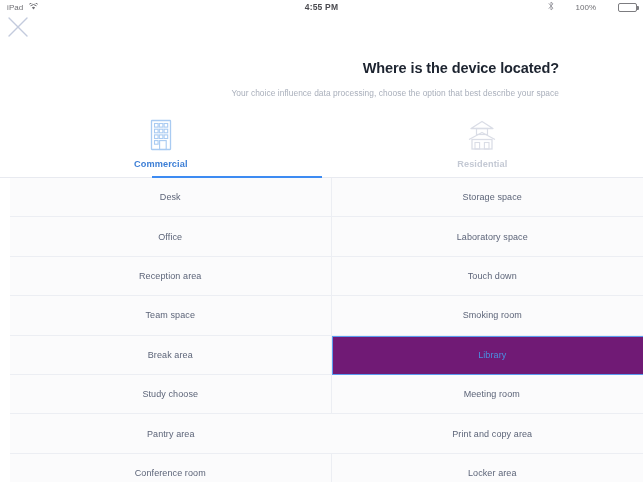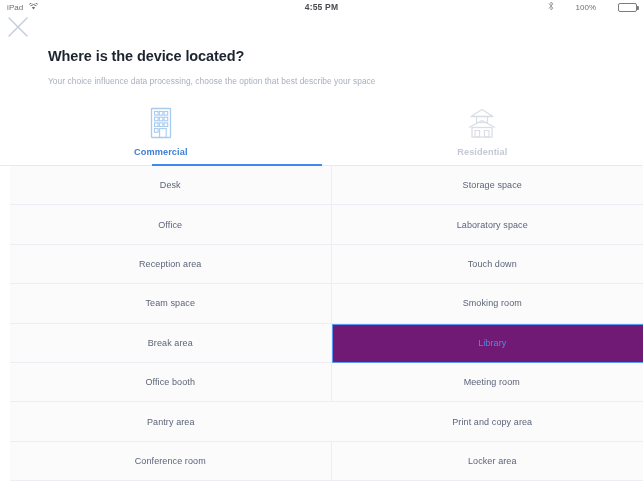--- a/index.html
+++ b/index.html
@@ -67,23 +67,23 @@
   
   .close-btn {
     position: absolute;
     left: 6px; top: 15px;
     width: 24px; height: 24px;
     cursor: pointer;
   }
 
   
   .heading-wrap {
-    margin-top: 34px;
-    text-align: left;
-    padding: 0 48px;
+    margin-top: 46px;
+    text-align: right;
+    padding: 0 84px;
   }
   .page-title {
     font-size: 14.5px;
     font-weight: bold;
     color: #1d2430;
     letter-spacing: -.1px;
   }
   .page-subtitle {
     margin-top: 12px;
     font-size: 8.4px;
@@ -268,21 +268,21 @@
     <div class="option col-right">
       <span>Smoking room</span>
     </div>
     <div class="option col-left">
       <span>Break area</span>
     </div>
     <div class="option col-right selected">
       <span>Library</span>
     </div>
     <div class="option col-left">
-      <span>Office booth</span>
+      <span>Study choose</span>
     </div>
     <div class="option col-left">
       <span>Meeting room</span>
     </div>
     <div class="option col-right">
       <span>Pantry area</span>
     </div>
     <div class="option col-right">
       <span>Print and copy area</span>
     </div>

